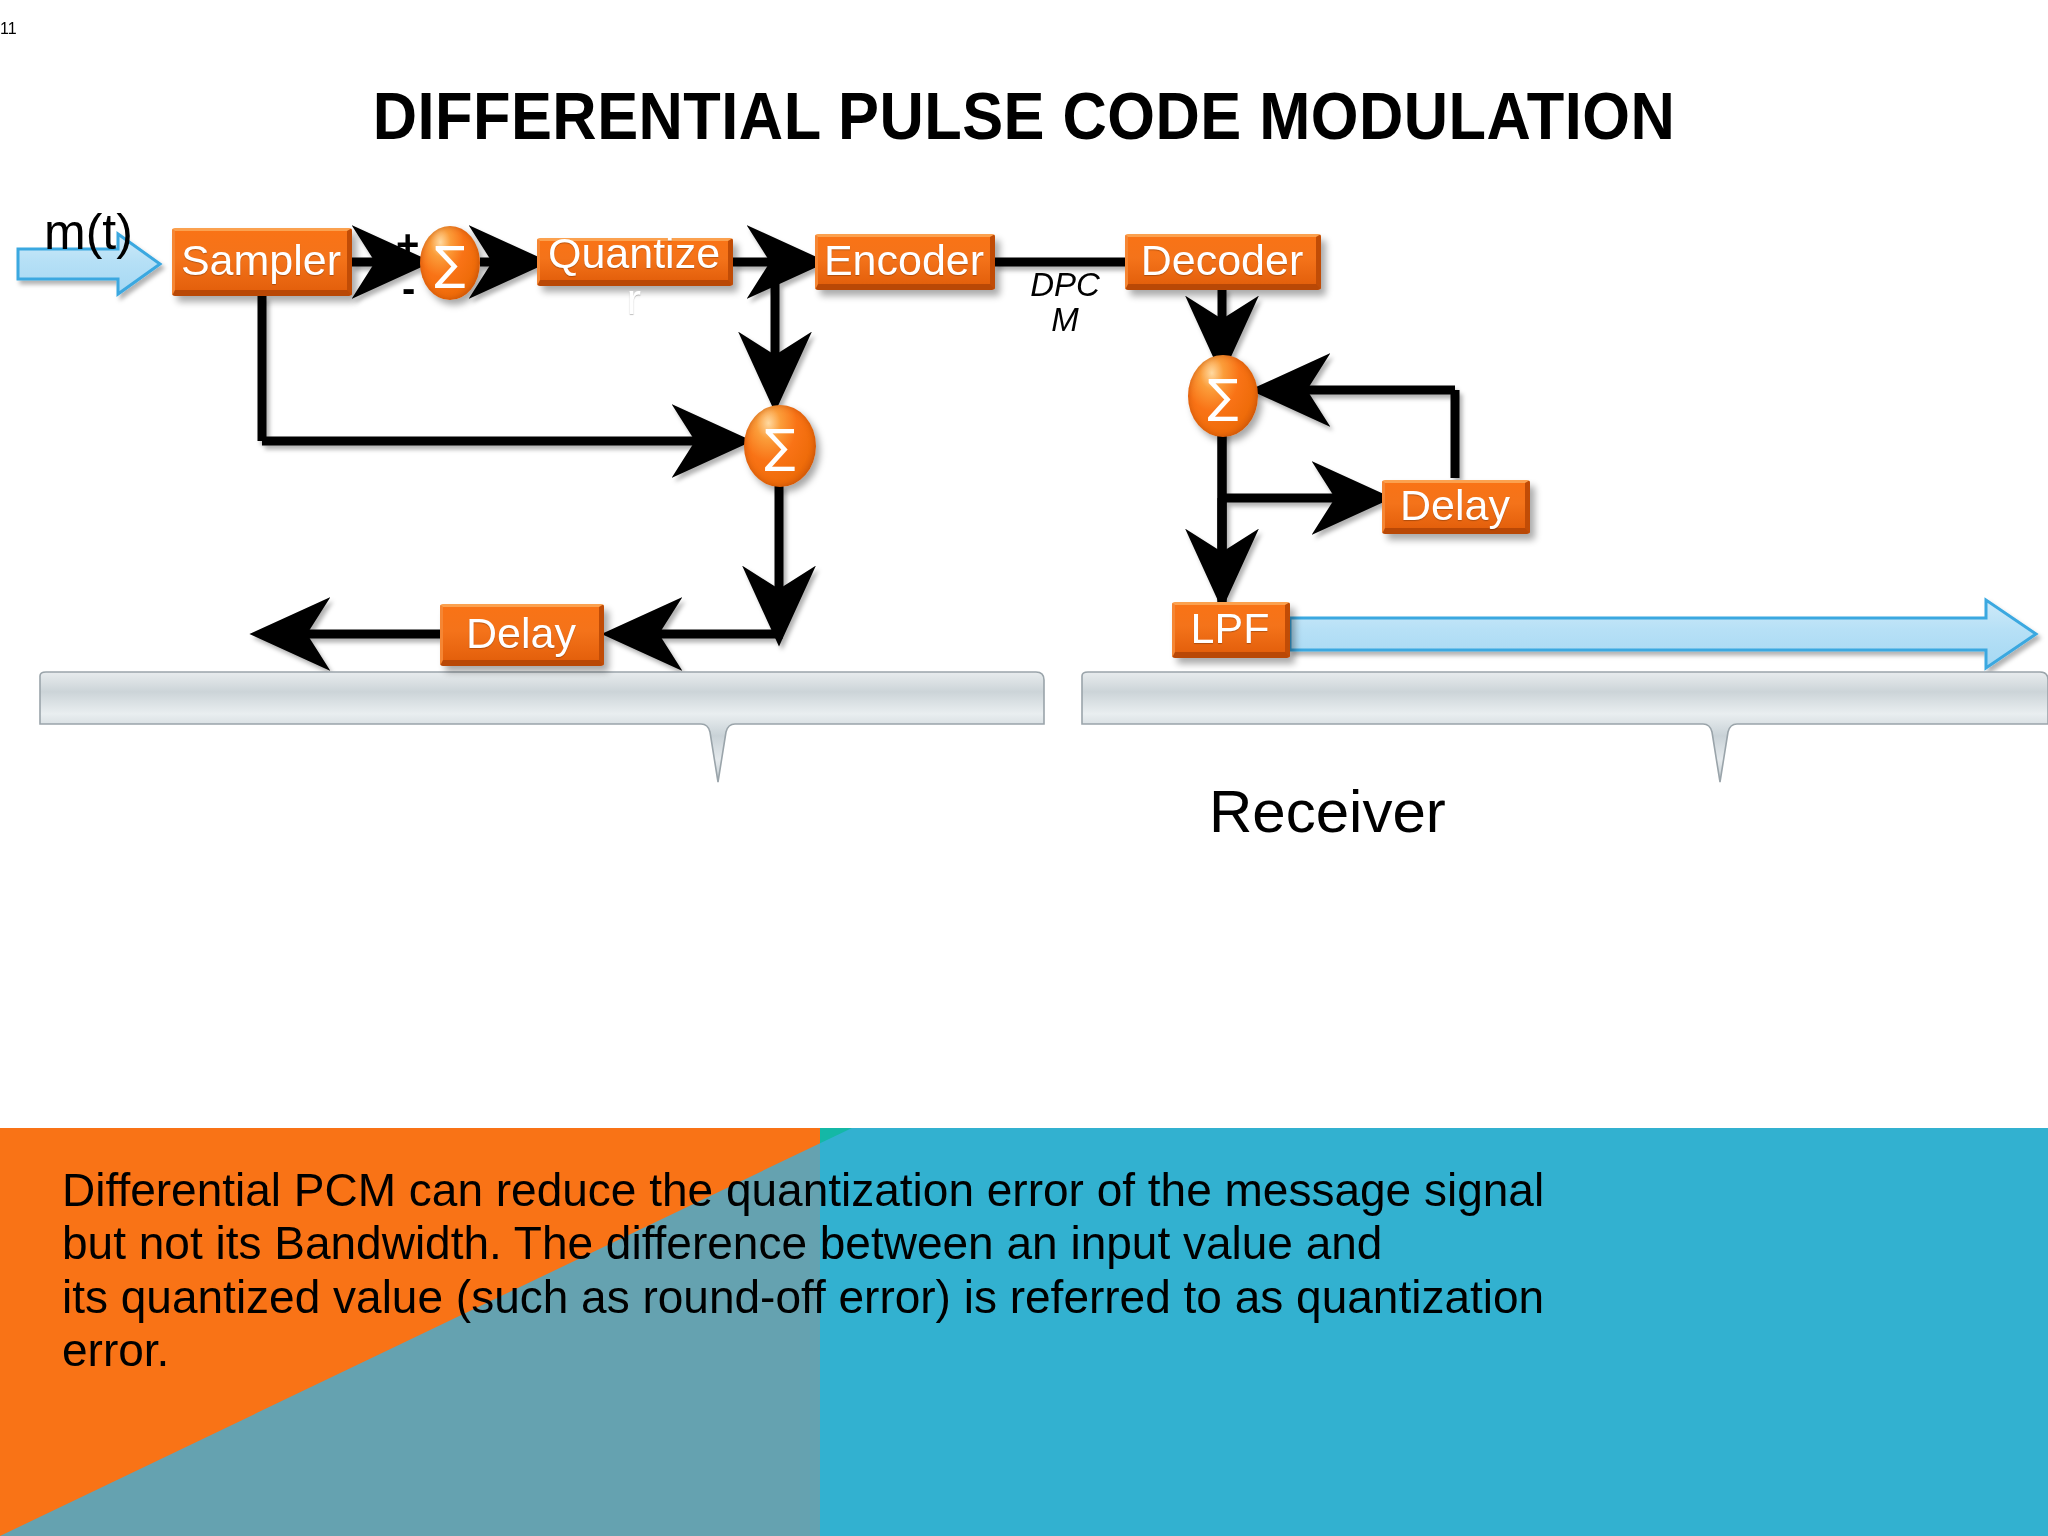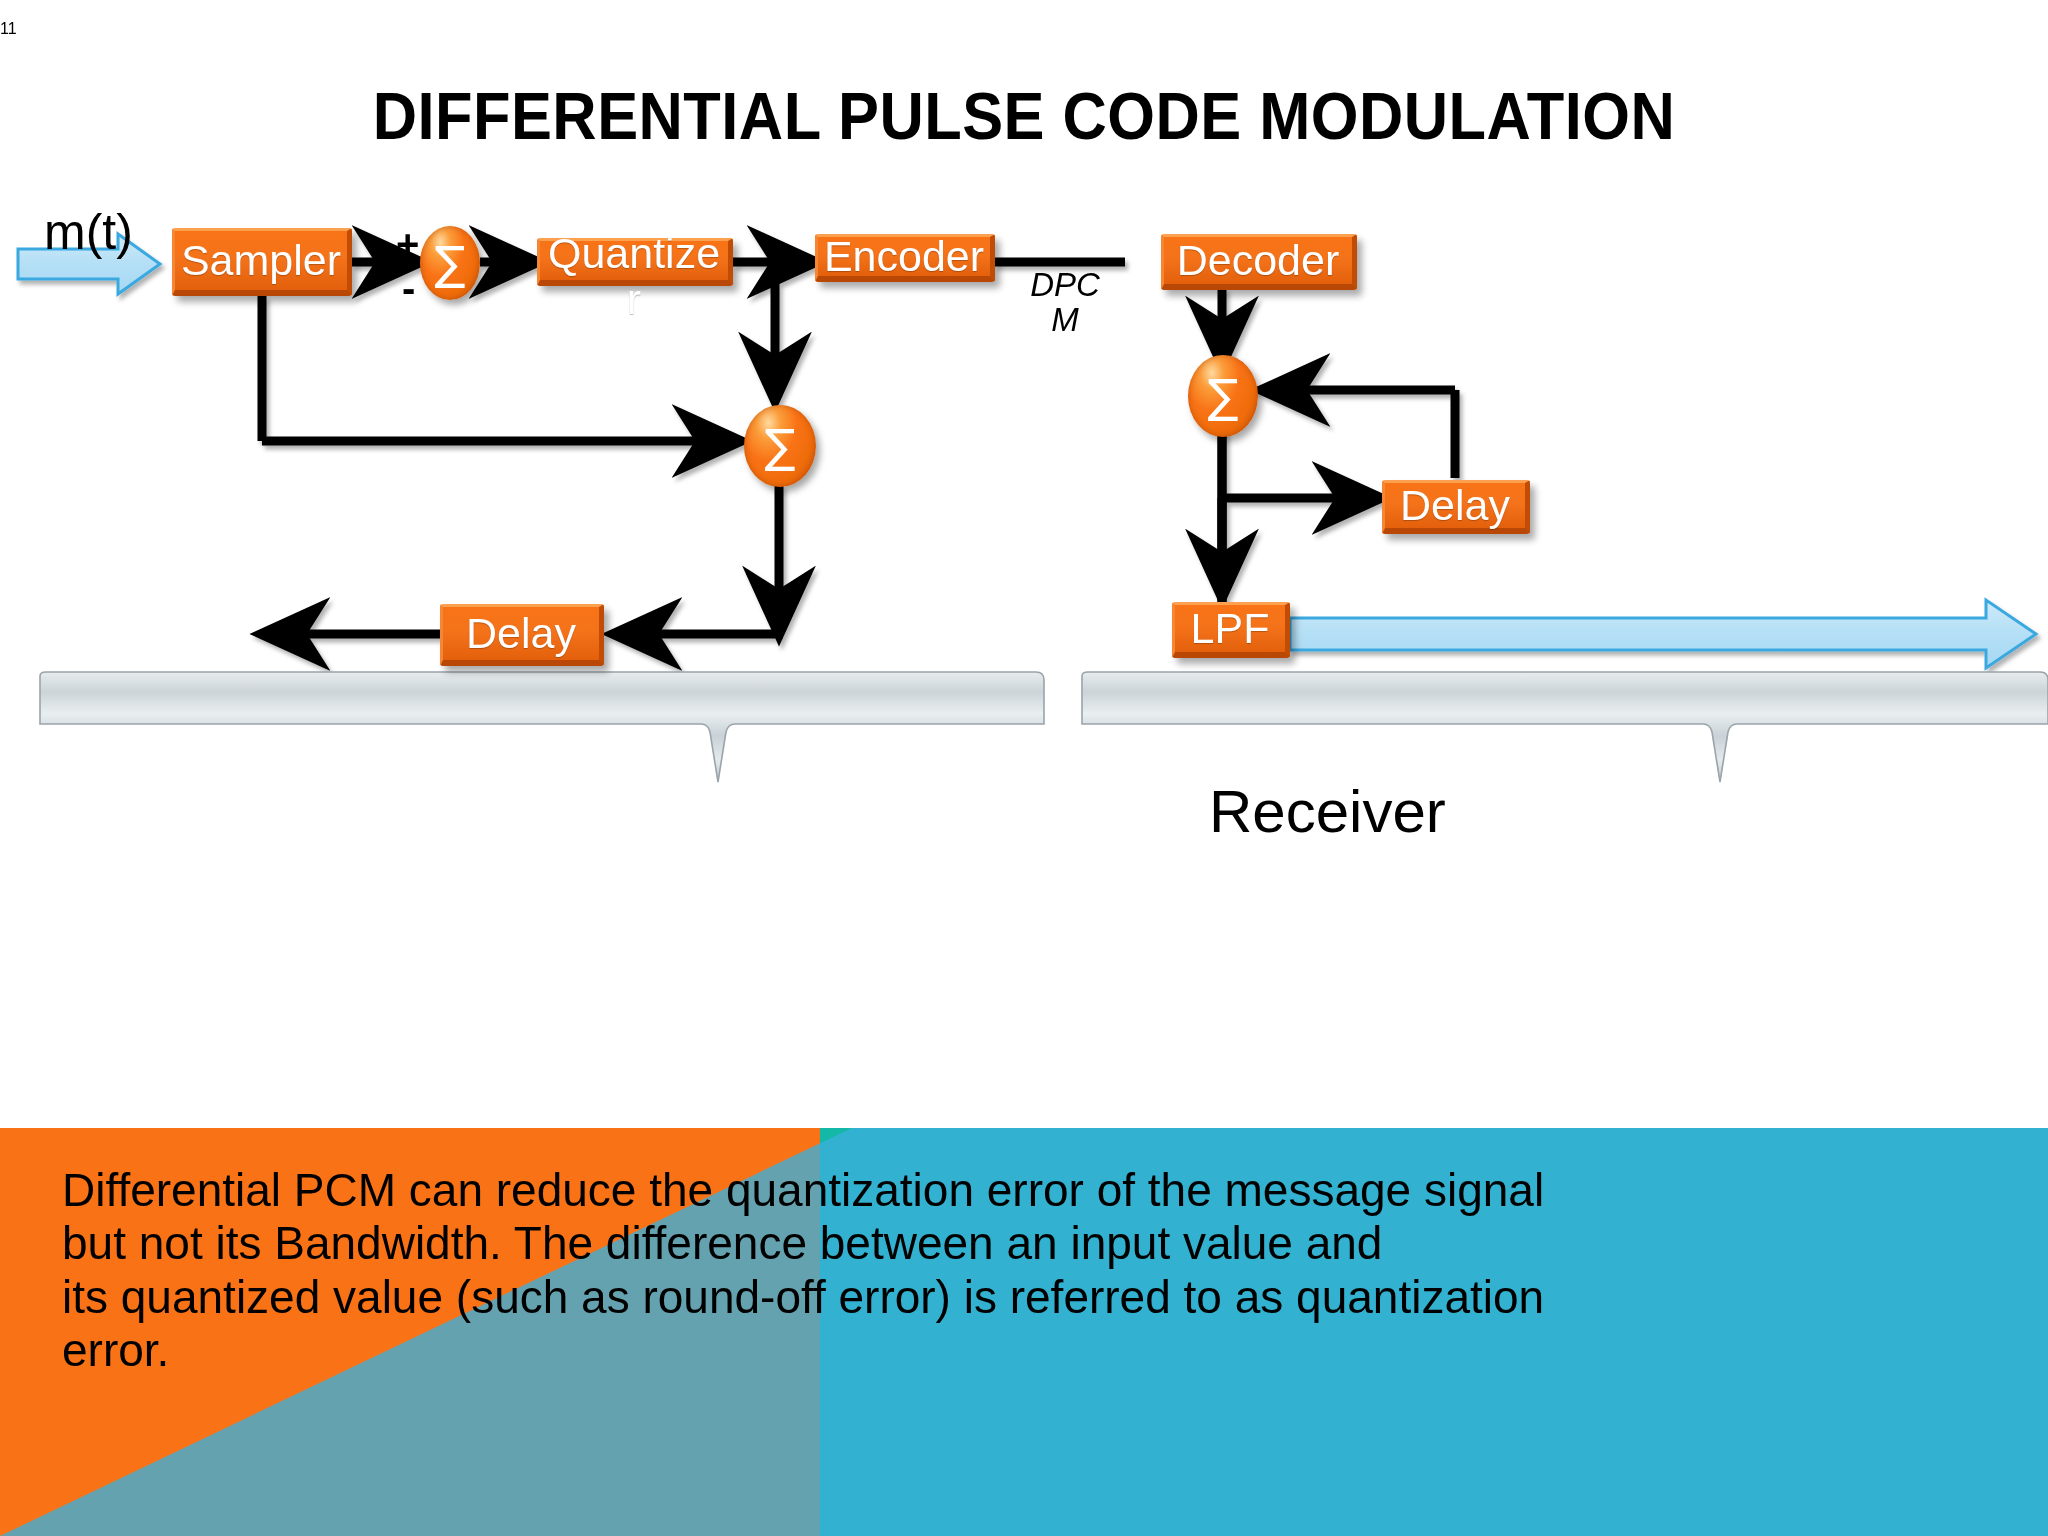--- a/index.html
+++ b/index.html
@@ -185,25 +185,25 @@
 
     <div class="obox" style="left:172px;top:228px;width:180px;height:68px;">
       <span>Sampler</span>
     </div>
 
     <div class="obox overflowtext" style="left:537px;top:238px;width:196px;height:48px;">
       <span class="ovf line1">Quantize</span>
       <span class="ovf line2">r</span>
     </div>
 
-    <div class="obox" style="left:815px;top:234px;width:180px;height:48px;">
+    <div class="obox" style="left:815px;top:234px;width:180px;height:56px;">
       <span>Encoder</span>
     </div>
 
-    <div class="obox" style="left:1125px;top:234px;width:196px;height:56px;margin-left:36px;">
+    <div class="obox" style="left:1125px;top:234px;width:196px;height:56px;">
       <span>Decoder</span>
     </div>
 
     <div class="obox" style="left:440px;top:604px;width:164px;height:62px;">
       <span>Delay</span>
     </div>
 
     <div class="obox" style="left:1382px;top:480px;width:148px;height:54px;">
       <span>Delay</span>
     </div>

